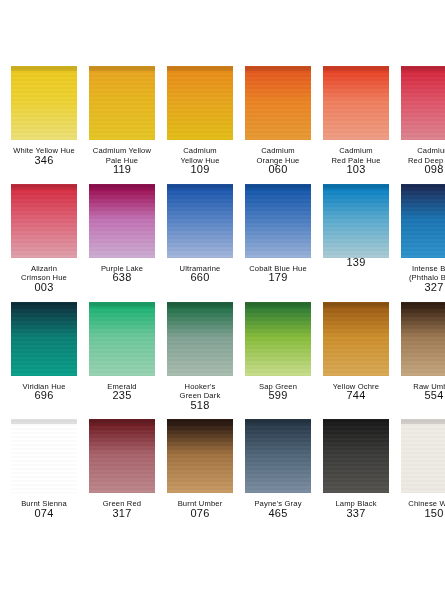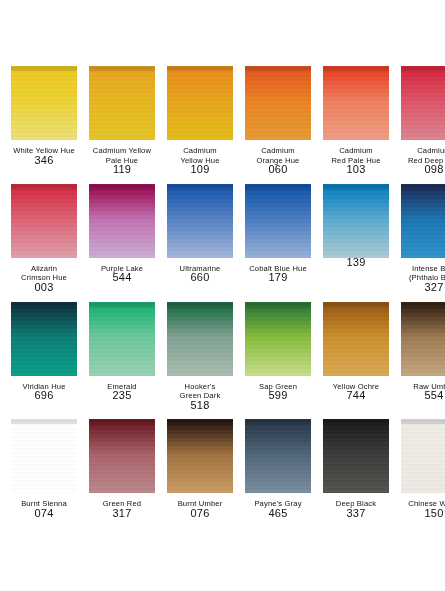--- a/index.html
+++ b/index.html
@@ -160,21 +160,21 @@
         <div class="swatch-code">003</div>
       </div>
       <div class="swatch-cell">
         <div class="swatch-chip" style="background: linear-gradient(rgb(157, 16, 85) 0%, rgb(157, 16, 85) 7%, rgb(193, 113, 179) 48%, rgb(204, 173, 210) 100%);">
           <div class="topstreak"></div>
           <div class="grain"></div>
         </div>
         <div class="swatch-label">
           <div>Purple Lake</div>
         </div>
-        <div class="swatch-code">544</div>
+        <div class="swatch-code">638</div>
       </div>
       <div class="swatch-cell">
         <div class="swatch-chip" style="background: linear-gradient(rgb(27, 86, 173) 0%, rgb(27, 86, 173) 7%, rgb(85, 130, 196) 48%, rgb(164, 182, 218) 100%);">
           <div class="topstreak"></div>
           <div class="grain"></div>
         </div>
         <div class="swatch-label">
           <div>Ultramarine</div>
         </div>
         <div class="swatch-code">660</div>
@@ -307,21 +307,21 @@
           <div>Payne's Gray</div>
         </div>
         <div class="swatch-code">465</div>
       </div>
       <div class="swatch-cell">
         <div class="swatch-chip" style="background: linear-gradient(rgb(28, 28, 28) 0%, rgb(28, 28, 28) 7%, rgb(59, 59, 57) 48%, rgb(83, 82, 78) 100%);">
           <div class="topstreak"></div>
           <div class="grain"></div>
         </div>
         <div class="swatch-label">
-          <div>Deep Black</div>
+          <div>Lamp Black</div>
         </div>
         <div class="swatch-code">337</div>
       </div>
       <div class="swatch-cell">
         <div class="swatch-chip" style="background: linear-gradient(rgb(239, 236, 230) 0%, rgb(239, 236, 230) 7%, rgb(238, 235, 229) 48%, rgb(237, 234, 227) 100%);">
           <div class="topstreak"></div>
           <div class="grain"></div>
         </div>
         <div class="swatch-label">
           <div>Chinese White</div>

